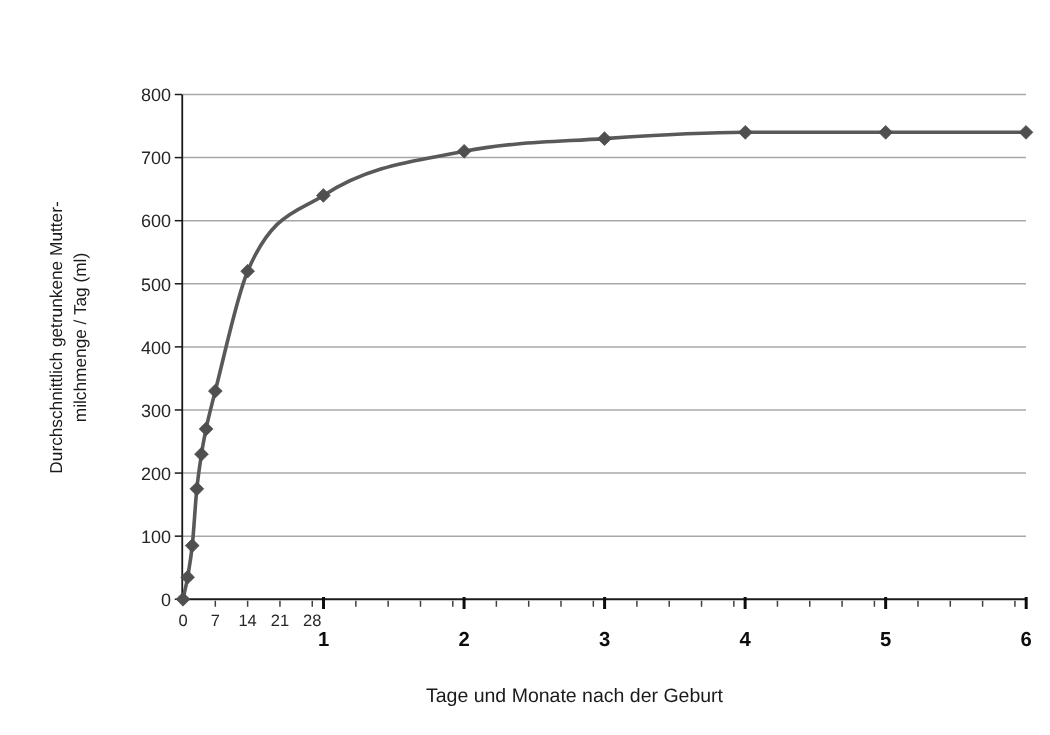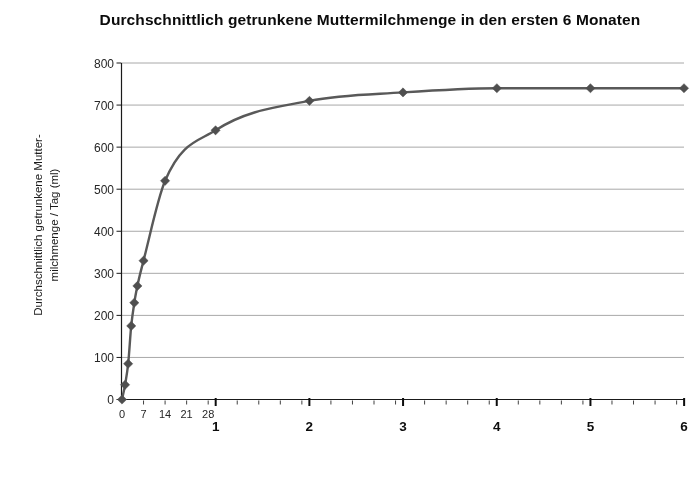--- a/index.html
+++ b/index.html
@@ -12,21 +12,20 @@
     text-align:center;font-size:11.5px;line-height:16px;color:#1a1a1a;white-space:pre-line;}
   .xlab{position:absolute;top:456px;left:83px;width:600px;text-align:center;
     font-size:13px;color:#1a1a1a;}
   svg.plot{position:absolute;top:0;left:0;}
   text{font-family:"Liberation Sans",sans-serif;}
 </style>
 </head>
 <body>
 
 <div class="stage">
-  <div class="chart-title">Durchschnittlich getrunkene Muttermilchmenge in den ersten 6 Monaten</div>
   <div class="ylab">Durchschnittlich getrunkene Mutter-
 milchmenge / Tag (ml)</div>
   <svg class="plot" width="700" height="490" viewBox="0 0 700 490" xmlns="http://www.w3.org/2000/svg">
       <line x1="122" x2="684" y1="357.4375" y2="357.4375" stroke="#a8a8a8" stroke-width="1"></line>
       <line x1="122" x2="684" y1="315.375" y2="315.375" stroke="#a8a8a8" stroke-width="1"></line>
       <line x1="122" x2="684" y1="273.3125" y2="273.3125" stroke="#a8a8a8" stroke-width="1"></line>
       <line x1="122" x2="684" y1="231.25" y2="231.25" stroke="#a8a8a8" stroke-width="1"></line>
       <line x1="122" x2="684" y1="189.1875" y2="189.1875" stroke="#a8a8a8" stroke-width="1"></line>
       <line x1="122" x2="684" y1="147.125" y2="147.125" stroke="#a8a8a8" stroke-width="1"></line>
       <line x1="122" x2="684" y1="105.0625" y2="105.0625" stroke="#a8a8a8" stroke-width="1"></line>
@@ -101,13 +100,14 @@
       <path d="M137.38882803943045,281.33124999999995 L141.98882803943044,285.93125 L137.38882803943045,290.53125 L132.78882803943046,285.93125 Z" fill="#4f4f4f" stroke="#4f4f4f" stroke-width="0.5"></path>
       <path d="M143.54435925520264,256.09375 L148.14435925520263,260.69375 L143.54435925520264,265.29375000000005 L138.94435925520264,260.69375 Z" fill="#4f4f4f" stroke="#4f4f4f" stroke-width="0.5"></path>
       <path d="M165.08871851040527,176.175 L169.68871851040527,180.775 L165.08871851040527,185.375 L160.48871851040528,180.775 Z" fill="#4f4f4f" stroke="#4f4f4f" stroke-width="0.5"></path>
       <path d="M215.56407447973714,125.70000000000002 L220.16407447973714,130.3 L215.56407447973714,134.9 L210.96407447973715,130.3 Z" fill="#4f4f4f" stroke="#4f4f4f" stroke-width="0.5"></path>
       <path d="M309.43592552026286,96.25625 L314.0359255202629,100.85624999999999 L309.43592552026286,105.45624999999998 L304.83592552026283,100.85624999999999 Z" fill="#4f4f4f" stroke="#4f4f4f" stroke-width="0.5"></path>
       <path d="M403,87.84375000000003 L407.6,92.44375000000002 L403,97.04375000000002 L398.4,92.44375000000002 Z" fill="#4f4f4f" stroke="#4f4f4f" stroke-width="0.5"></path>
       <path d="M496.8718510405257,83.63750000000002 L501.47185104052573,88.23750000000001 L496.8718510405257,92.8375 L492.2718510405257,88.23750000000001 Z" fill="#4f4f4f" stroke="#4f4f4f" stroke-width="0.5"></path>
       <path d="M590.4359255202628,83.63750000000002 L595.0359255202628,88.23750000000001 L590.4359255202628,92.8375 L585.8359255202628,88.23750000000001 Z" fill="#4f4f4f" stroke="#4f4f4f" stroke-width="0.5"></path>
       <path d="M684,83.63750000000002 L688.6,88.23750000000001 L684,92.8375 L679.4,88.23750000000001 Z" fill="#4f4f4f" stroke="#4f4f4f" stroke-width="0.5"></path>
     </svg>
+  <div class="xlab">Tage und Monate nach der Geburt</div>
 </div>
 
 </body></html>

